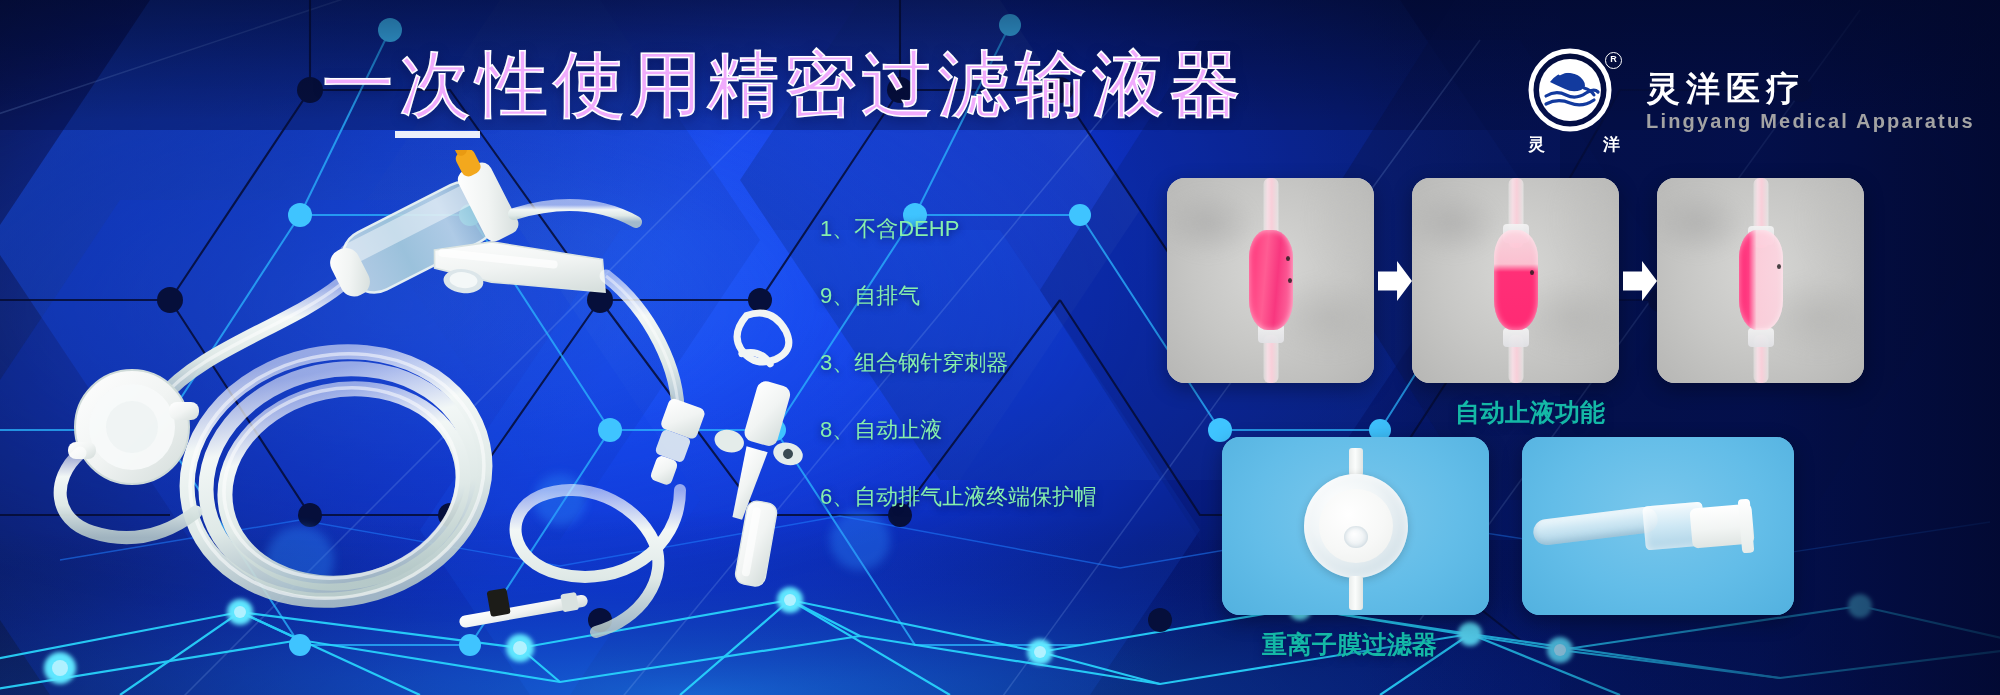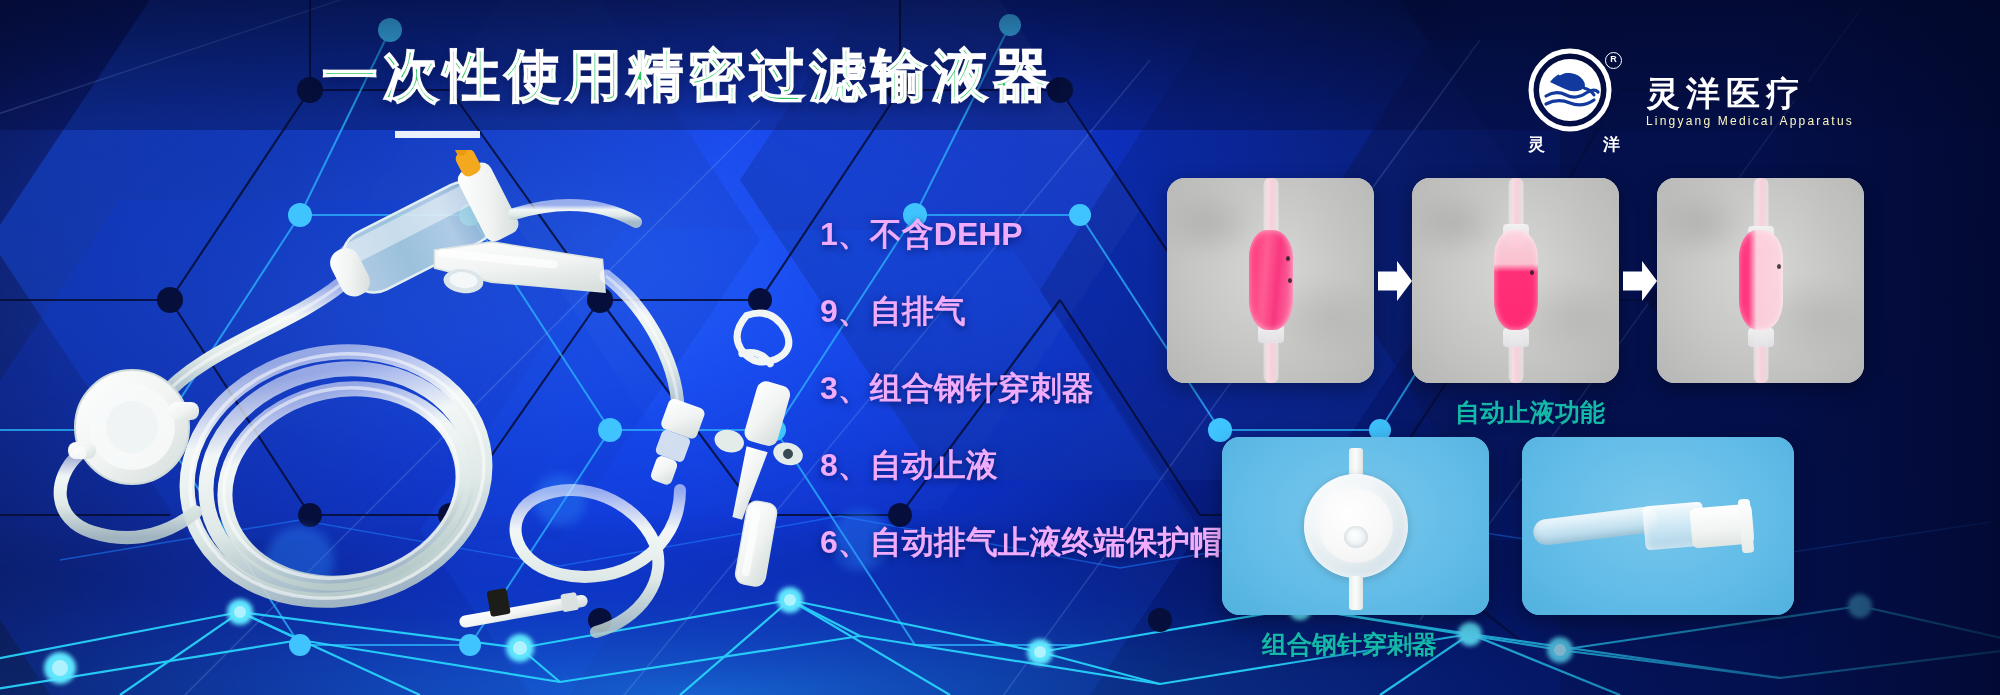--- a/index.html
+++ b/index.html
@@ -38,47 +38,47 @@
     position:absolute;left:-6%;top:8%;width:62%;height:78%;
     background:radial-gradient(ellipse at 42% 46%, rgba(60,120,255,.55) 0%, rgba(30,80,240,.25) 42%, rgba(0,0,0,0) 72%);
     filter:blur(18px);
   }
 
   svg.netlayer{position:absolute;inset:0;width:2000px;height:695px;}
 
   
   .title{
     position:absolute;left:322px;top:48px;
-    font-size:56px;line-height:1;font-weight:700;color:#22c55e;
+    font-size:72px;line-height:1;font-weight:400;color:#f0abfc;
     letter-spacing:5px;
     text-shadow:0 3px 12px rgba(2,10,60,.55), 0 0 2px rgba(255,255,255,.5);
     white-space:nowrap;
     -webkit-text-stroke:1.5px #ffffff;
   }
 
   
   .logo{position:absolute;left:1528px;top:48px;display:flex;align-items:center;gap:26px;}
   .logo-mark{position:relative;width:92px;height:108px;flex:0 0 auto;}
   .logo-sub{
     position:absolute;left:0;bottom:0;width:92px;
     display:flex;justify-content:space-between;
     font-size:17px;color:#fff;font-weight:700;letter-spacing:0;
   }
   .logo-reg{
     position:absolute;right:-2px;top:4px;width:15px;height:15px;border:1.4px solid #fff;border-radius:50%;
     color:#fff;font-size:9px;line-height:13px;text-align:center;font-weight:700;
   }
   .logo-words{display:flex;flex-direction:column;gap:3px;}
   .logo-cn{font-size:34px;font-weight:700;color:#fff;letter-spacing:6px;line-height:1.04;}
-  .logo-en{font-size:12px;font-weight:400;color:#fef9c3;letter-spacing:2.2px;}
+  .logo-en{font-size:20px;font-weight:700;color:#a3a3a3;letter-spacing:2.2px;}
 
   
   .features{position:absolute;left:820px;top:218px;}
   .feature{
-    font-size:32px;font-weight:700;color:#f0abfc;line-height:1;
+    font-size:22px;font-weight:400;color:#86efac;line-height:1;
     margin-bottom:45px;white-space:nowrap;
     text-shadow:0 2px 7px rgba(3,14,70,.65);
   }
   .feature:last-child{margin-bottom:0;}
 
   
   .card{position:absolute;border-radius:18px;overflow:hidden;box-shadow:0 6px 20px rgba(0,0,0,.32);}
   .card.gray{background:#c9c9c9;}
   .card.blue{background:#63bde8;}
 
@@ -513,15 +513,15 @@
   </div>
 
   <div class="card blue bot2">
     <div class="bluephoto"></div>
     <div class="cap-tube"></div>
     <div class="cap-luer"></div>
     <div class="cap-white"></div>
     <div class="cap-flange"></div>
   </div>
 
-  <div class="caption cap-b1">组合钢针穿刺器</div>
+  <div class="caption cap-b1">重离子膜过滤器</div>
 
 </div>
 
 </body></html>

